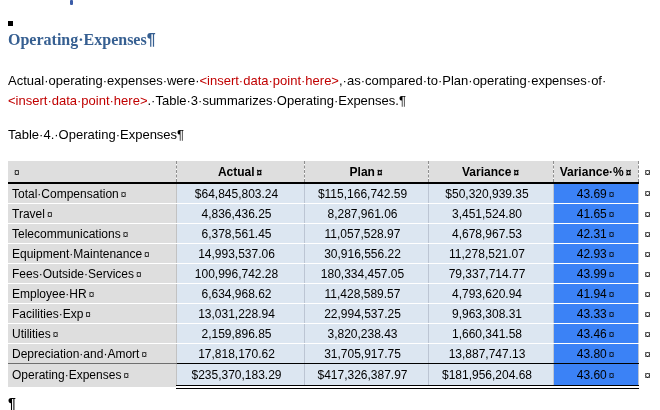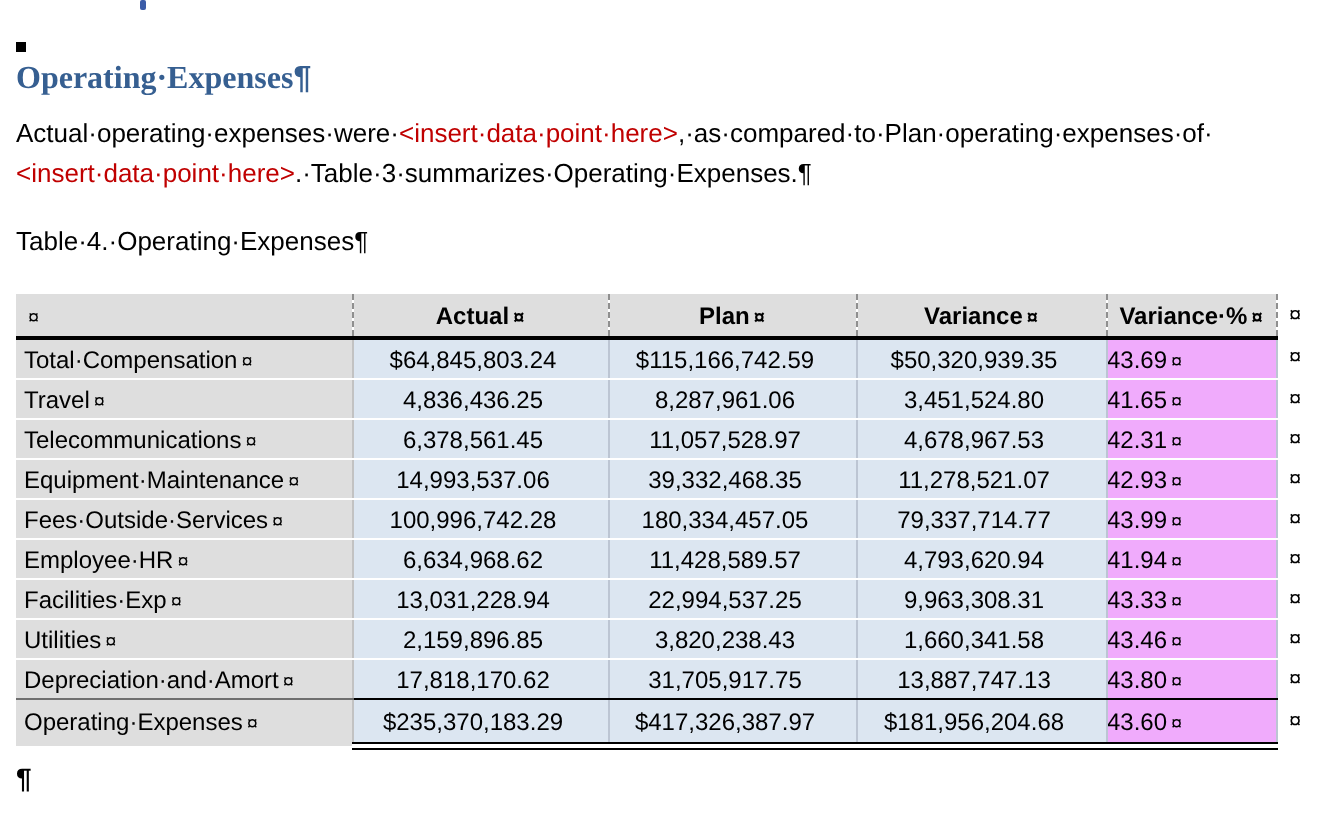--- a/index.html
+++ b/index.html
@@ -10,32 +10,32 @@
   .clip-mark{position:absolute;left:70px;top:0;width:3px;height:5px;background:#3b5ca8;border-radius:1px;}
   .anchor-square{position:absolute;left:8px;top:21px;width:5px;height:5px;background:#000;}
   .doc{padding:0 10px 0 8px;}
   .heading{
     margin-top:28px;
     font-family:"Liberation Serif", serif;
     font-weight:bold;font-size:16px;line-height:24px;color:#365F91;
     letter-spacing:0px;
   }
   .heading .pilcrow{font-weight:bold;color:#365F91;}
-  .intro{margin-top:5px;font-size:13px;line-height:20px;color:#000;}
+  .intro{margin-top:19px;font-size:13px;line-height:20px;color:#000;}
   .ph{color:#C00000;}
   .caption{margin-top:15px;font-size:13px;line-height:18px;color:#000;}
   .pilcrow{font-family:"Liberation Sans", sans-serif;}
   table.ox{
     border-collapse:collapse;table-layout:fixed;
     margin-top:17px;width:652px;font-size:12px;
   }
   td{height:19px;overflow:hidden;white-space:nowrap;padding:0;vertical-align:middle;}
   td.lbl{background:#dedede;text-align:left;padding-left:4px;border-right:1px solid #c2c2c2;border-bottom:1px solid #ffffff;}
   td.num{background:#dce6f1;text-align:center;padding-right:7px;border-right:1px solid #bcc5d3;border-bottom:1px solid #ffffff;}
-  td.pct{background:#f0abfc;border-right:1px solid #bcc5d3;border-bottom:1px solid #ffffff;}
+  td.pct{background:#3b82f6;text-align:center;border-right:1px solid #bcc5d3;border-bottom:1px solid #ffffff;}
   td.rowend{background:#ffffff;border:none;text-align:left;padding-left:6px;font-size:11px;}
   tr.hdr td{background:#dedede;font-weight:bold;text-align:center;height:21px;
     border-bottom:2px solid #000;border-right:1px dashed #8f8f8f;}
   tr.hdr td.lbl{font-weight:normal;text-align:left;border-right:1px dashed #8f8f8f;}
   tr.hdr td.rowend{background:#ffffff;border:none;font-weight:normal;text-align:left;}
   tr.pretotal td.lbl{border-bottom:1px solid #6f6f6f;}
   tr.pretotal td.num, tr.pretotal td.pct{border-bottom:1px solid #000;}
   tr.total td{height:21px;}
   tr.total td.num, tr.total td.pct{border-bottom:4px double #000;}
   tr.total td.rowend{border:none;}
@@ -99,21 +99,21 @@
       <td class="num">6,378,561.45</td>
       <td class="num">11,057,528.97</td>
       <td class="num">4,678,967.53</td>
       <td class="pct"><span>42.31</span><span class="cm">¤</span></td>
       <td class="rowend">¤</td>
     </tr>
 
     <tr>
       <td class="lbl"><span>Equipment·Maintenance</span><span class="cm">¤</span></td>
       <td class="num">14,993,537.06</td>
-      <td class="num">39,332,468.35</td>
+      <td class="num">30,916,556.22</td>
       <td class="num">11,278,521.07</td>
       <td class="pct"><span>42.93</span><span class="cm">¤</span></td>
       <td class="rowend">¤</td>
     </tr>
 
     <tr>
       <td class="lbl"><span>Fees·Outside·Services</span><span class="cm">¤</span></td>
       <td class="num">100,996,742.28</td>
       <td class="num">180,334,457.05</td>
       <td class="num">79,337,714.77</td>

